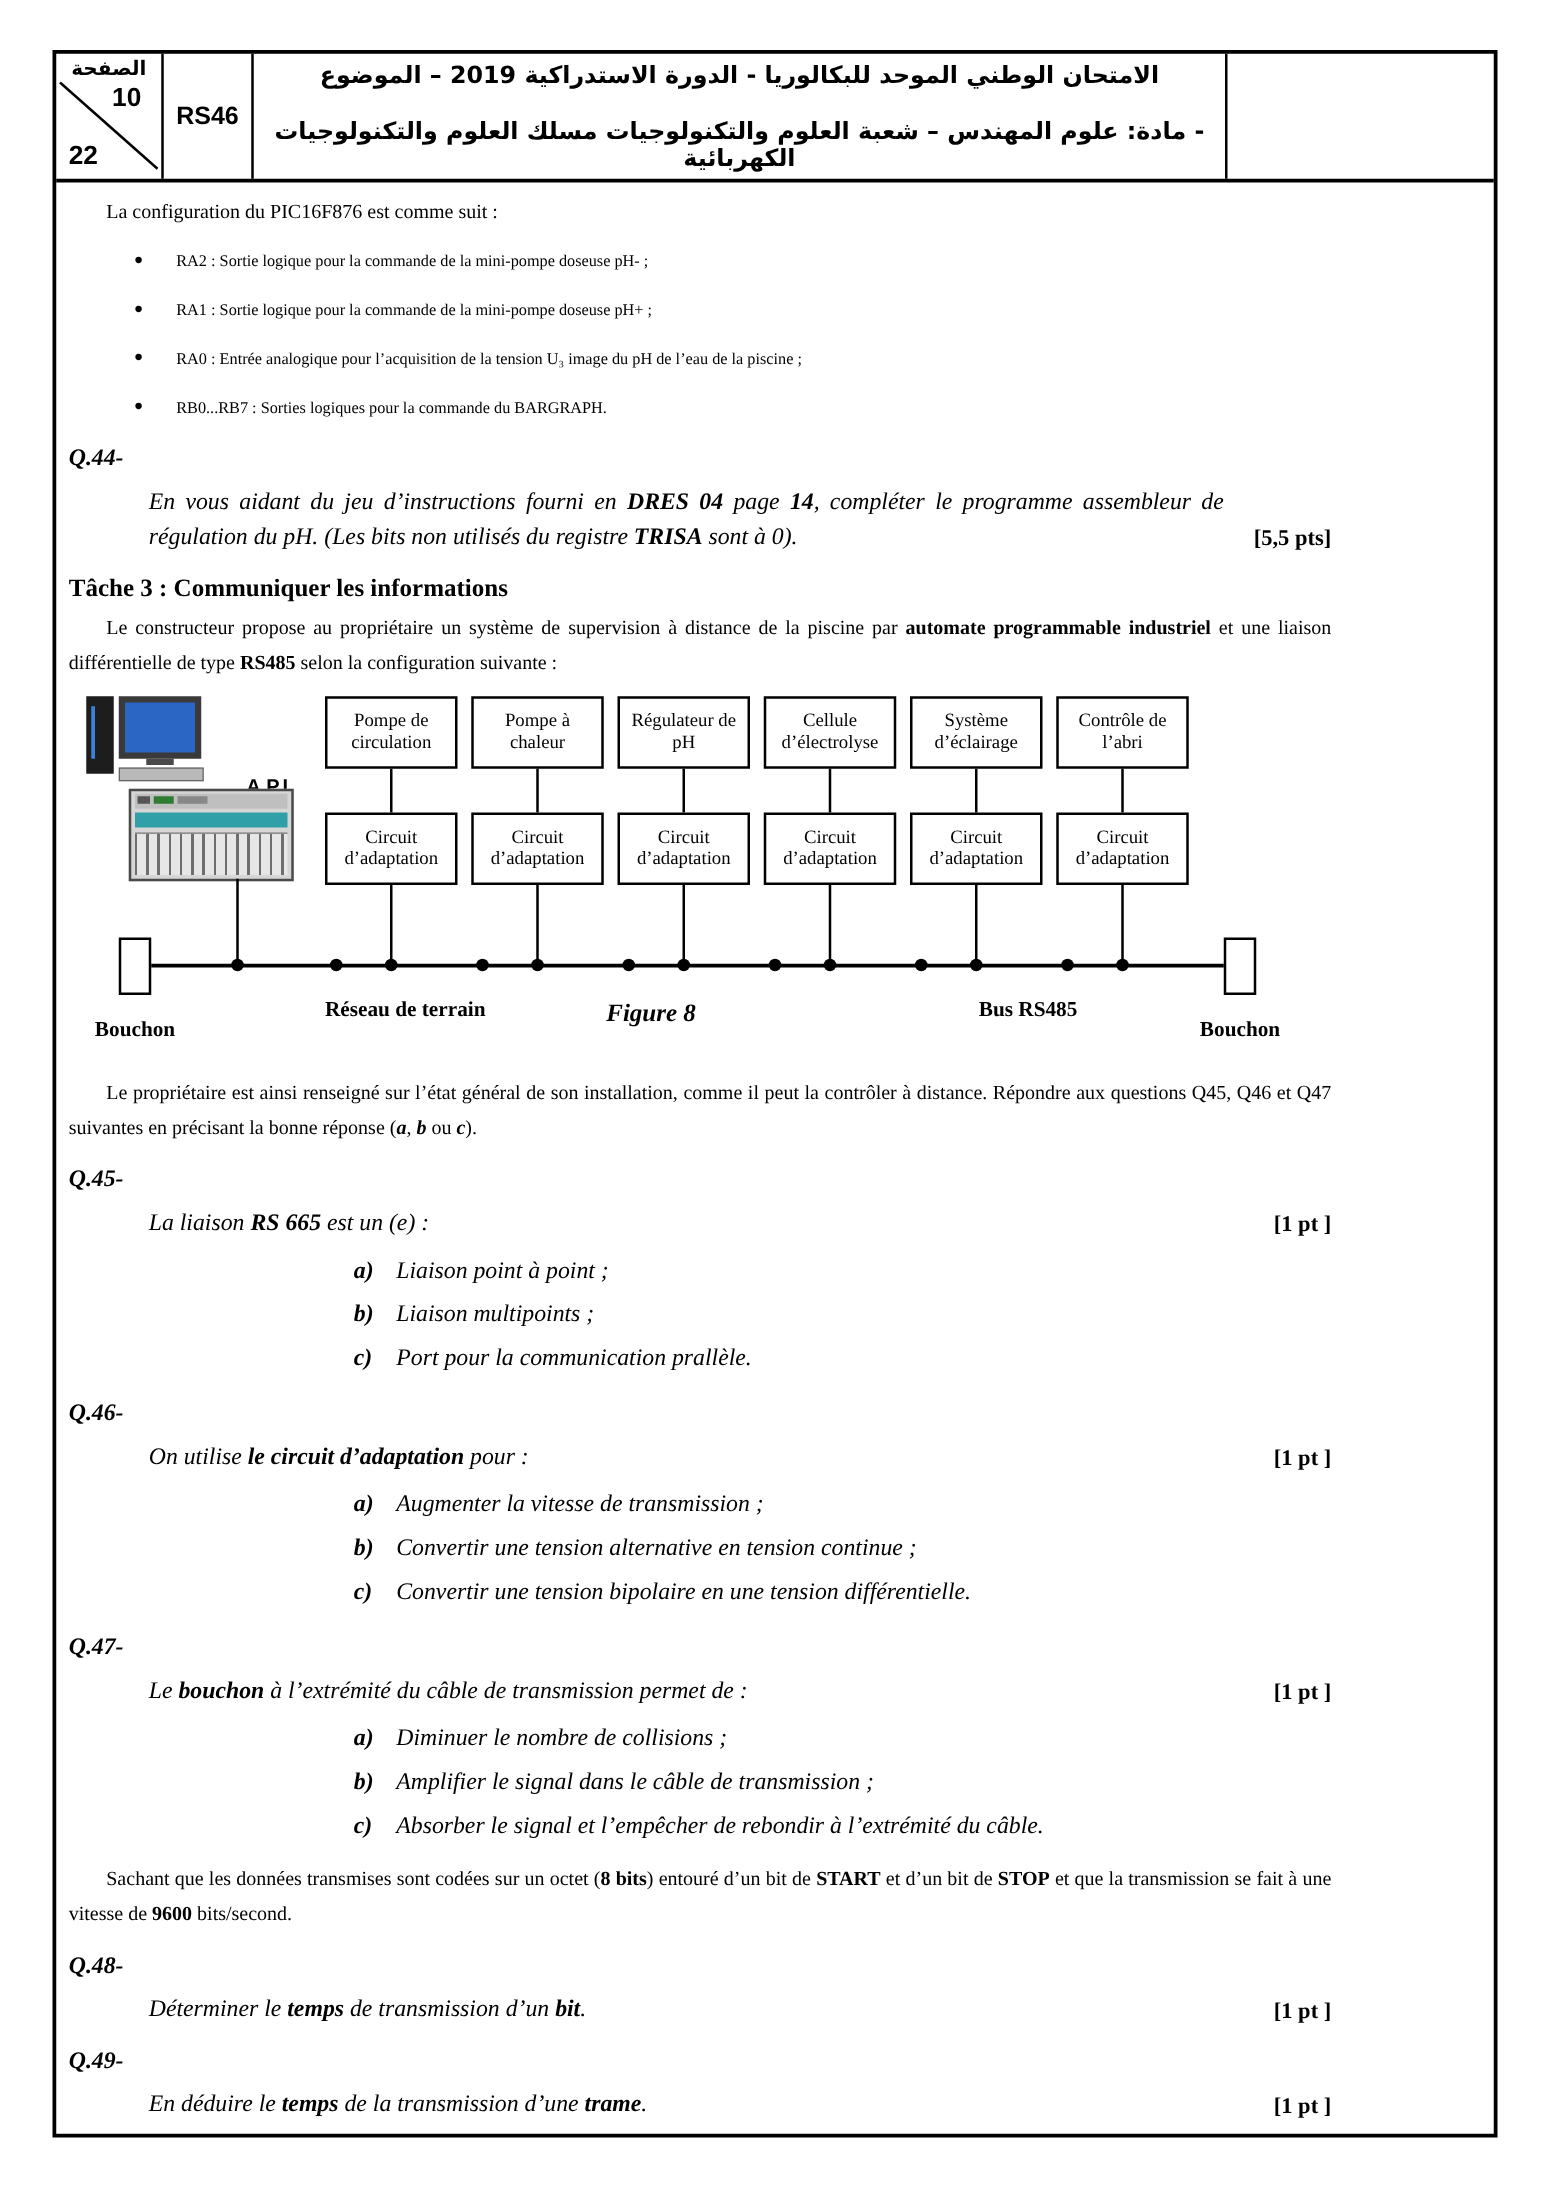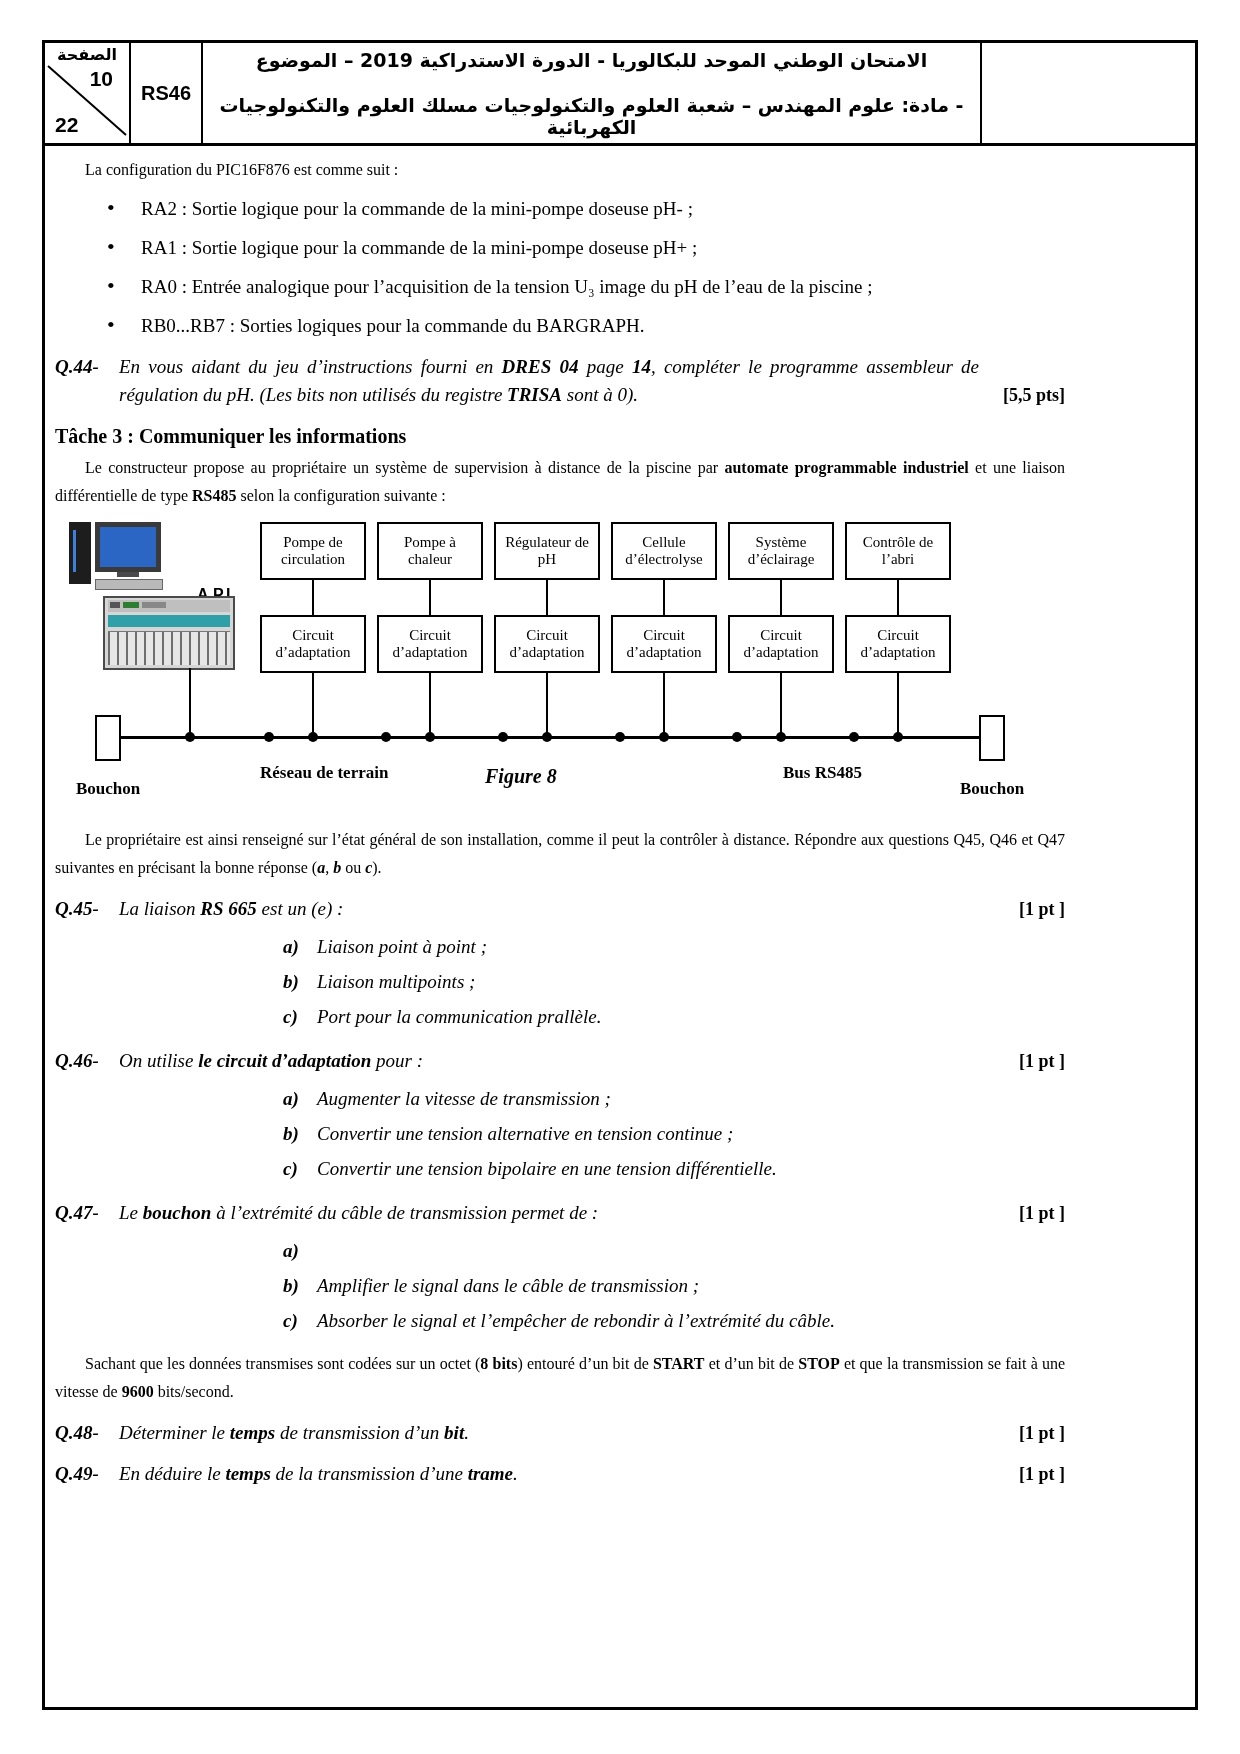--- a/index.html
+++ b/index.html
@@ -29,27 +29,27 @@
 
   
   .content{padding:10px 0 0 10px;width:1020px;box-sizing:border-box;}
   .p{font-size:16px;line-height:28px;text-align:justify;width:1010px;}
   .ind{text-indent:30px;}
   .b{font-weight:bold;}
   .i{font-style:italic;}
   .mt6{margin-top:6px;}  .mt12{margin-top:12px;}
 
   ul.config{list-style:none;margin:9px 0 0 0;padding:0;}
-  ul.config li{position:relative;padding-left:86px;font-size:19px;line-height:28px;margin:11px 0;}
+  ul.config li{position:relative;padding-left:86px;font-size:13px;line-height:28px;margin:11px 0;}
   ul.config li::before{content:"•";position:absolute;left:52px;top:-1px;font-size:22px;}
 
   .qrow{display:flex;position:relative;padding-right:86px;margin-top:13px;
         font-size:19px;line-height:28px;width:1010px;box-sizing:border-box;}
   .qlabel{flex:0 0 64px;font-weight:bold;font-style:italic;}
-  .qstem{flex:1;text-align:justify;}
+  .qstem{flex:1;text-align:justify;margin-top:35px;}
   .qpts{position:absolute;right:0;bottom:0;font-weight:bold;font-size:18px;white-space:pre;}
   .options{margin:6px 0 2px 228px;}
   .opt{display:flex;font-size:19px;font-style:italic;line-height:35px;}
   .optletter{flex:0 0 34px;font-weight:bold;}
   .tache{font-weight:bold;font-size:20px;margin-top:16px;}
 
   
   .figure{position:relative;width:1010px;height:300px;margin-top:10px;}
   .fbox{position:absolute;width:106px;height:58px;border:2px solid #000;background:#fff;
         box-sizing:border-box;display:flex;align-items:center;justify-content:center;
@@ -245,20 +245,21 @@
     </div>
 
     <div class="qrow">
       <span class="qlabel">Q.47-</span>
       <span class="qstem"><span class="i">Le </span><span class="b i">bouchon</span><span class="i"> à l’extrémité du câble de transmission permet de :</span></span>
       <span class="qpts">[1 pt ]</span>
     </div>
     <div class="options">
       <div class="opt">
         <span class="optletter">a)</span>
+        <span>Diminuer le nombre de collisions ;</span>
       </div>
       <div class="opt">
         <span class="optletter">b)</span>
         <span>Amplifier le signal dans le câble de transmission ;</span>
       </div>
       <div class="opt">
         <span class="optletter">c)</span>
         <span>Absorber le signal et l’empêcher de rebondir à l’extrémité du câble.</span>
       </div>
     </div>

